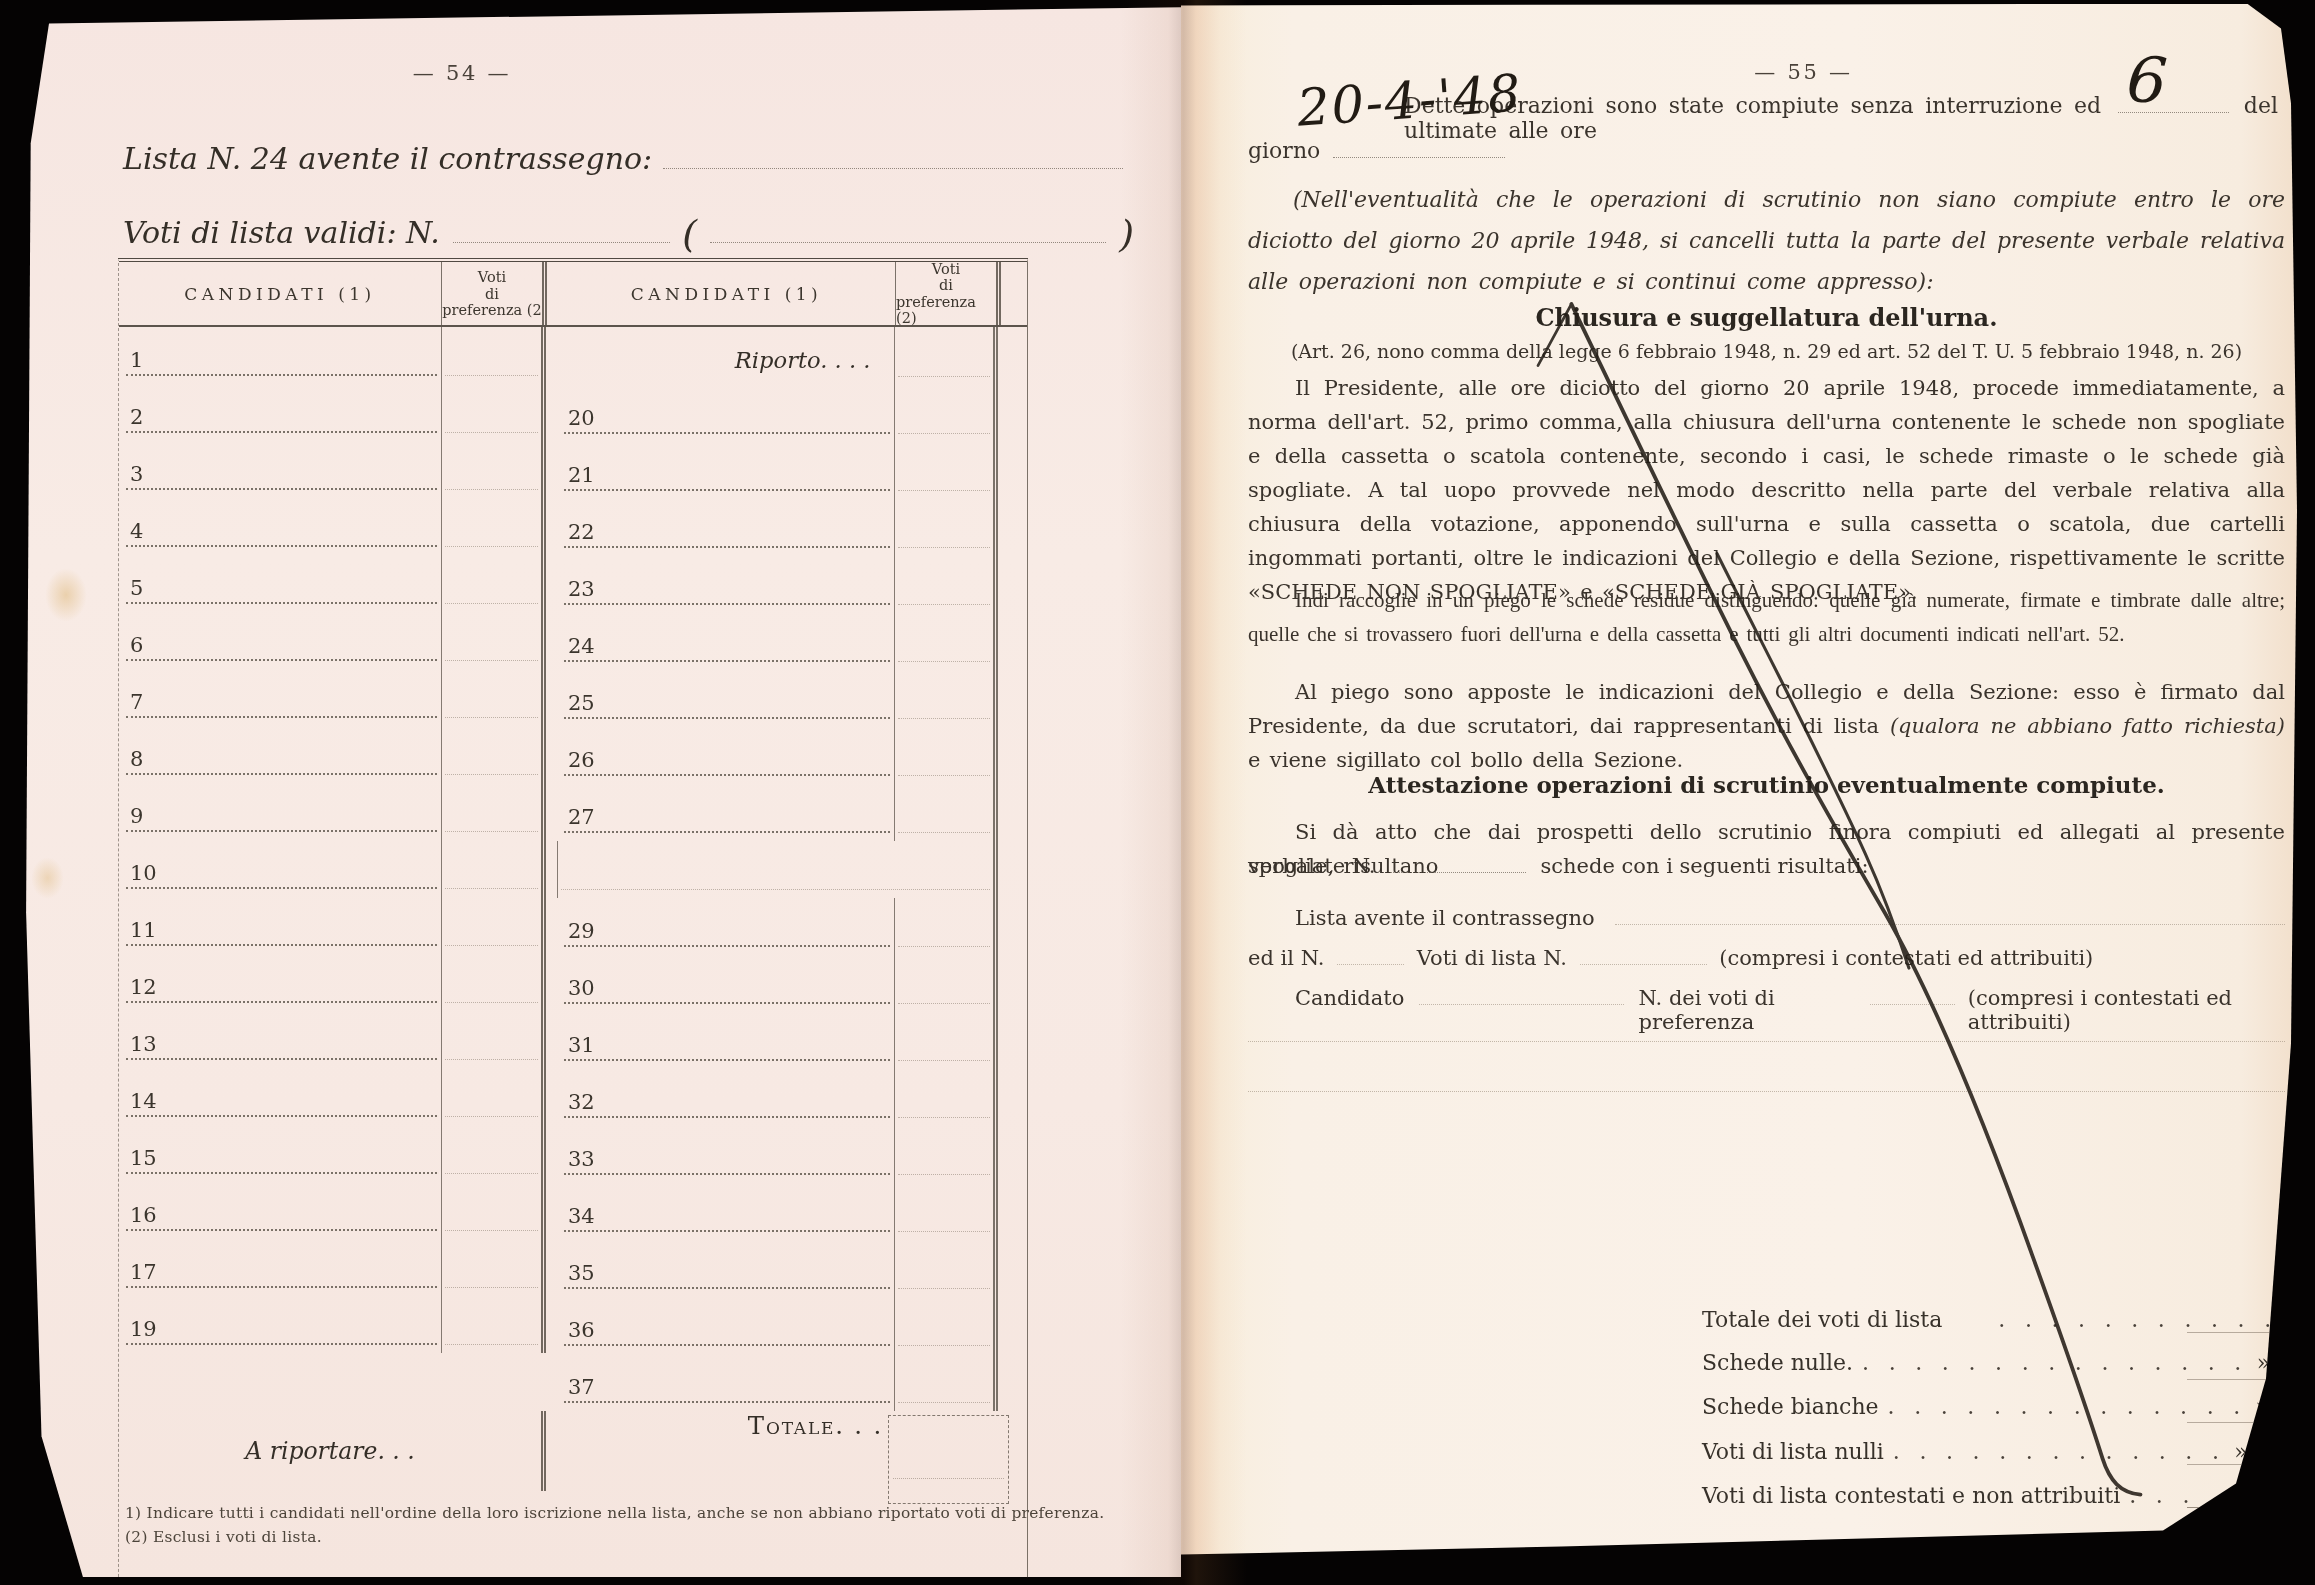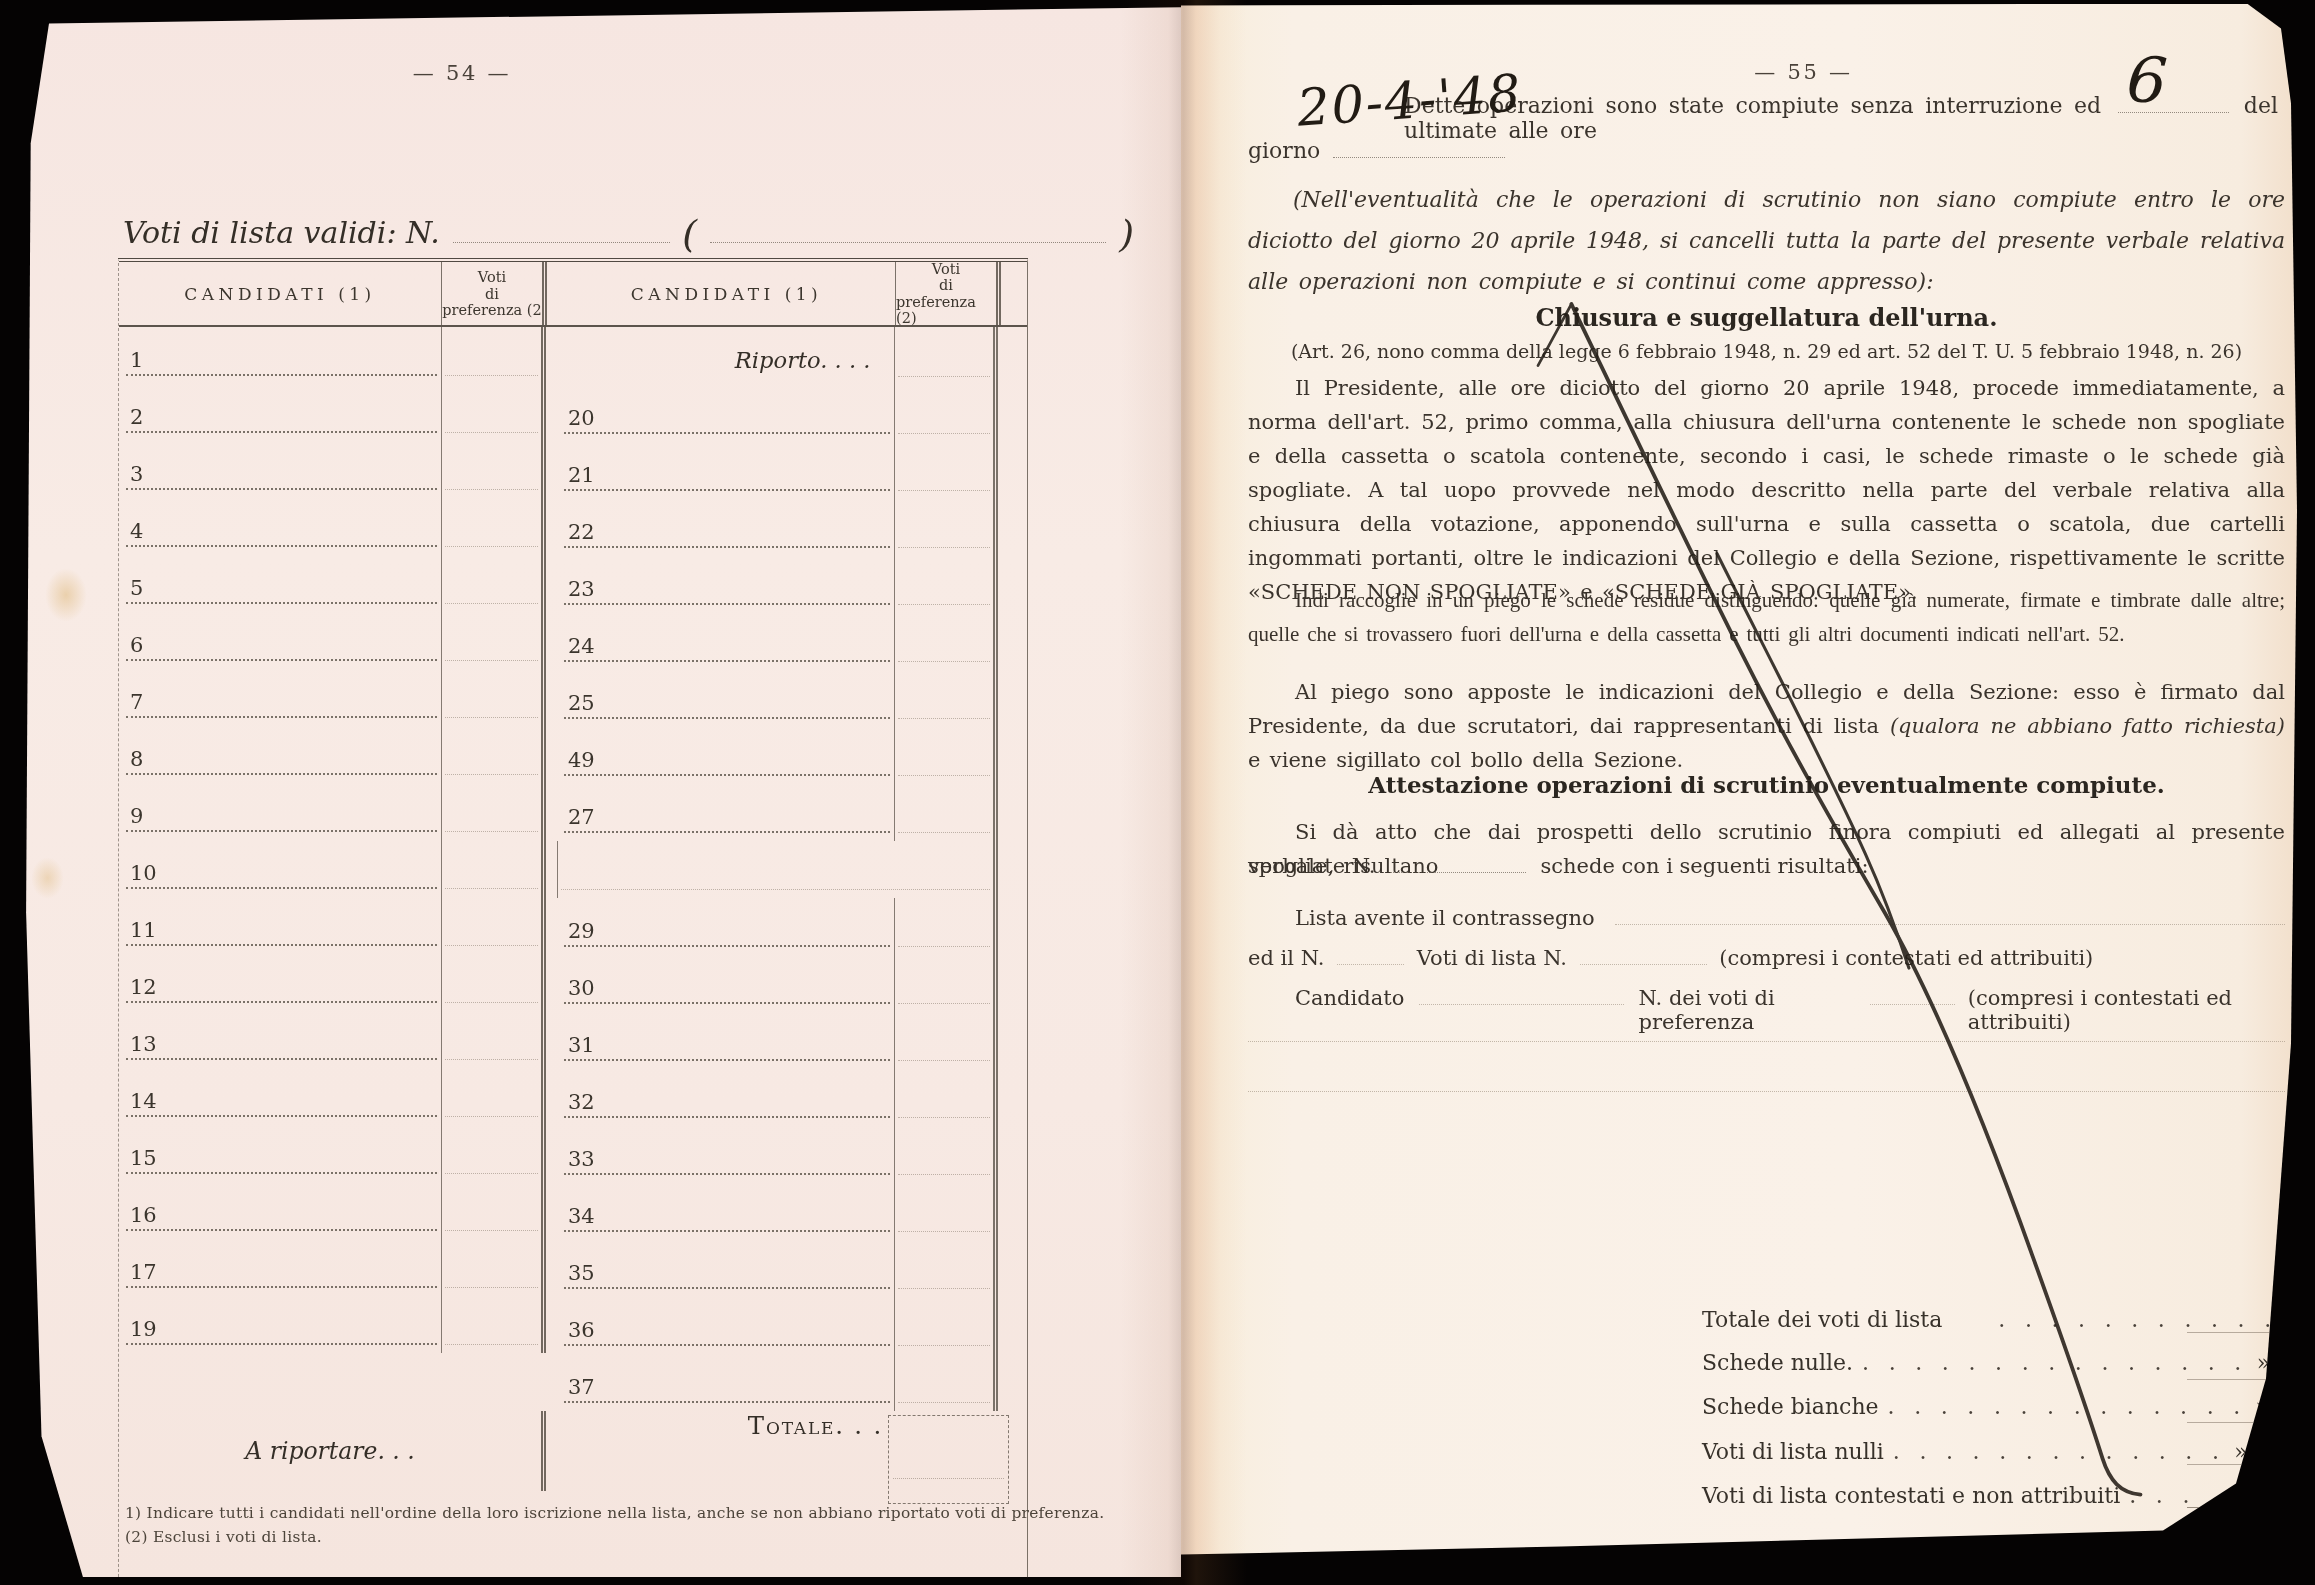--- a/index.html
+++ b/index.html
@@ -120,20 +120,24 @@
 <body>
 
 <div id="canvas">
 
   <div id="left-page">
     <div class="spot" style="left:27px;top:561px;width:42px;height:54px;background:radial-gradient(ellipse,rgba(214,168,88,.4),rgba(214,168,88,0) 70%);"></div>
     <div class="spot" style="left:12.7px;top:850px;width:33px;height:42px;background:radial-gradient(ellipse,rgba(214,168,88,.32),rgba(214,168,88,0) 70%);"></div>
 
     <div class="abs pagenum" id="lp-num">— 54 —</div>
 
+    <div class="abs" id="lp-line1">
+      <span>Lista N. 24 avente il contrassegno:</span>
+      <span class="dots fill" style="margin-left:11px;"></span>
+    </div>
 
     <div class="abs" id="lp-line2">
       <span>Voti di lista validi: N.</span>
       <span class="dots" style="width:217px;margin:0 12.7px;height:36px;"></span>
       <span class="paren">(</span>
       <span class="dots fill" style="margin:0 12.7px;height:36px;"></span>
       <span class="paren">)</span>
     </div>
 
     <div class="abs" id="table">
@@ -332,21 +336,21 @@
             
               <div class="trow">
                 <div class="ccell">
                   <span class="rnum">25</span>
                 </div>
                 <div class="vcell"></div>
               </div>
             
               <div class="trow">
                 <div class="ccell">
-                  <span class="rnum">49</span>
+                  <span class="rnum">26</span>
                 </div>
                 <div class="vcell"></div>
               </div>
             
               <div class="trow">
                 <div class="ccell">
                   <span class="rnum">27</span>
                 </div>
                 <div class="vcell"></div>
               </div>

